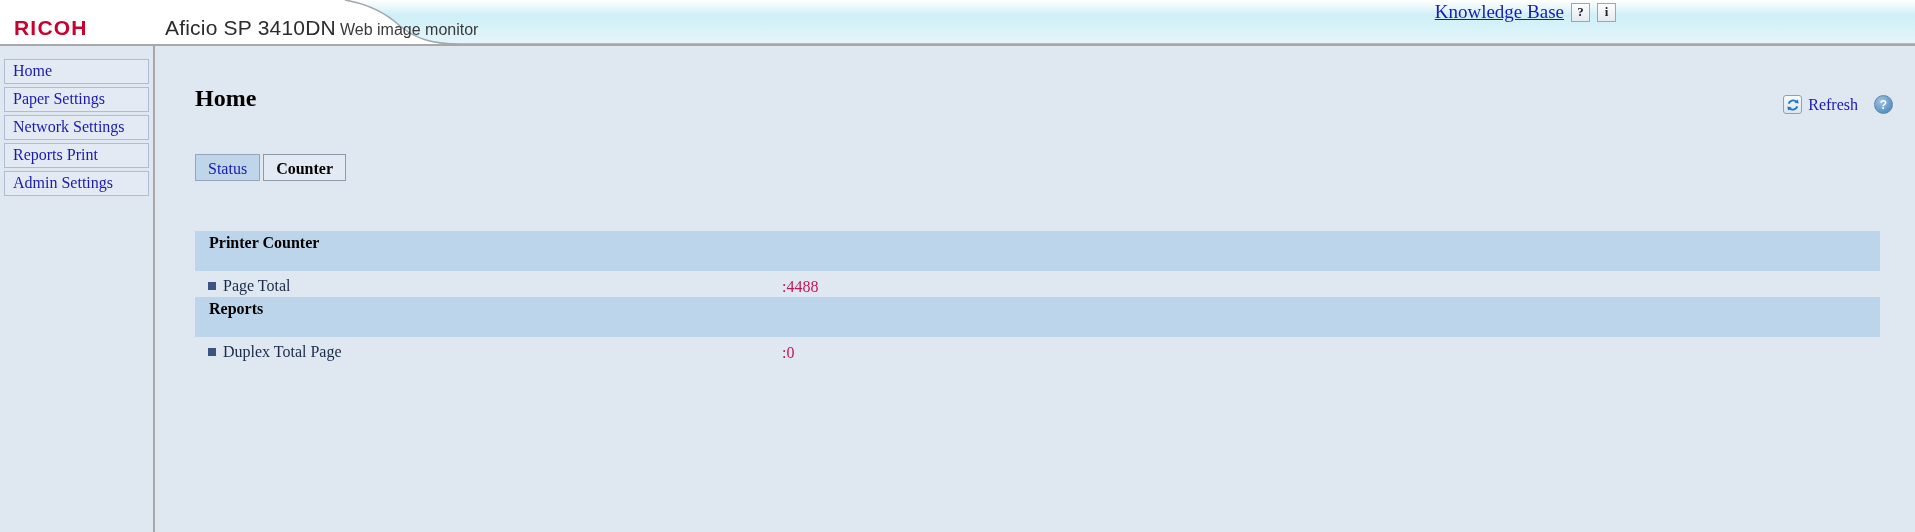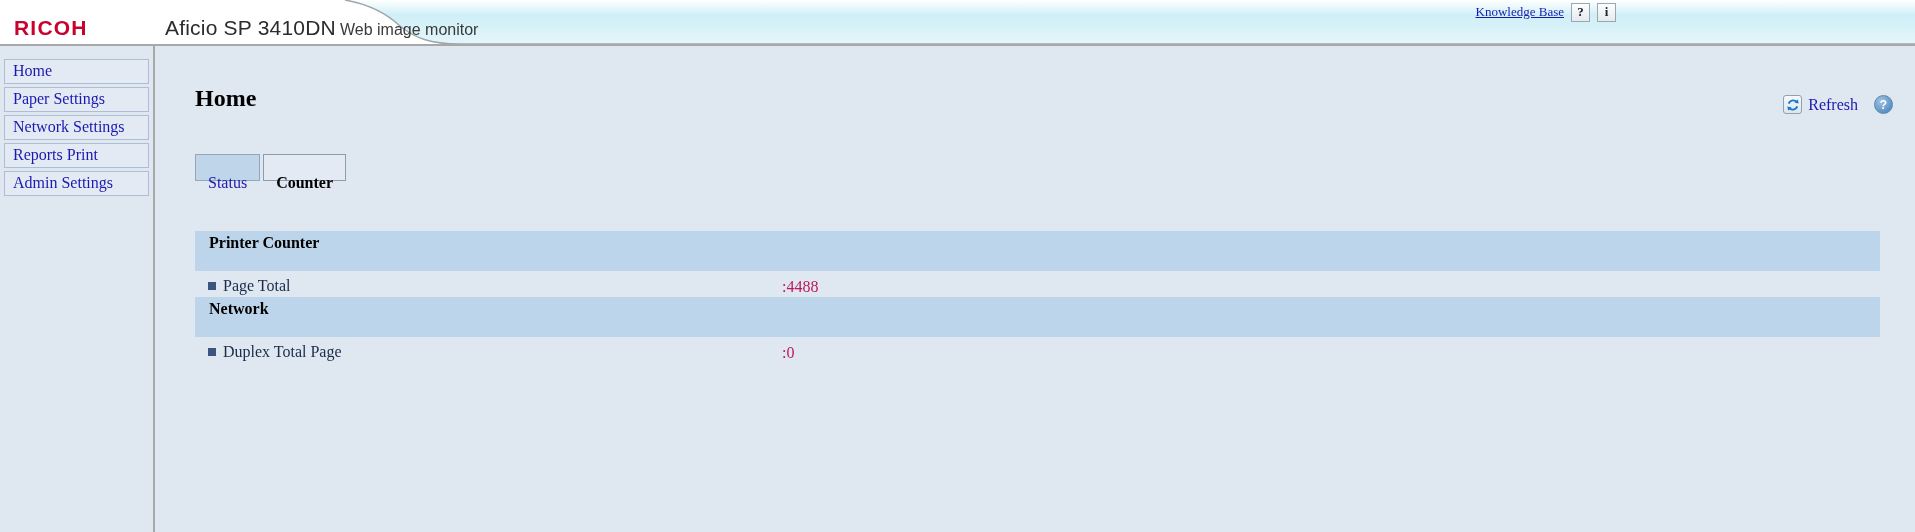--- a/index.html
+++ b/index.html
@@ -70,21 +70,21 @@
     position: absolute;
     right: 8px;
     top: 2px;
     display: flex;
     align-items: center;
     gap: 7px;
     height: 20px;
   }
   .kb-link {
     font-family: "Liberation Serif", "DejaVu Serif", serif;
-    font-size: 13px;
+    font-size: 19px;
     color: #1a1ab0;
     text-decoration: underline;
     cursor: pointer;
     margin-left: 22px;
   }
   .hdr-btn {
     display: inline-flex;
     align-items: center;
     justify-content: center;
     width: 19px;
@@ -213,21 +213,21 @@
   .tabs {
     position: absolute;
     left: 38px;
     top: 108px;
     display: flex;
     align-items: flex-end;
   }
   .tab {
     font-family: "Liberation Serif", "DejaVu Serif", serif;
     font-size: 16px;
-    padding: 18px 12px 4px 12px;
+    padding: 4px 12px 4px 12px;
     border: 1px solid #97a6b6;
     background: #bfd6ea;
     color: #1a1ab0;
     cursor: pointer;
     margin-right: 3px;
     line-height: 19px;
     box-sizing: border-box;
     height: 27px;
   }
   .tab.active {
@@ -359,21 +359,21 @@
       <div class="counter-row">
         <div class="counter-label">
           <span class="bullet"></span>
           <span>Page Total</span>
         </div>
         <div class="counter-value">:4488</div>
       </div>
     </section>
 
     <section class="section" id="duplex-section">
-      <div class="section-header">Network</div>
+      <div class="section-header">Reports</div>
       <div class="counter-row">
         <div class="counter-label">
           <span class="bullet"></span>
           <span>Duplex Total Page</span>
         </div>
         <div class="counter-value">:0</div>
       </div>
     </section>
 
   </main>

